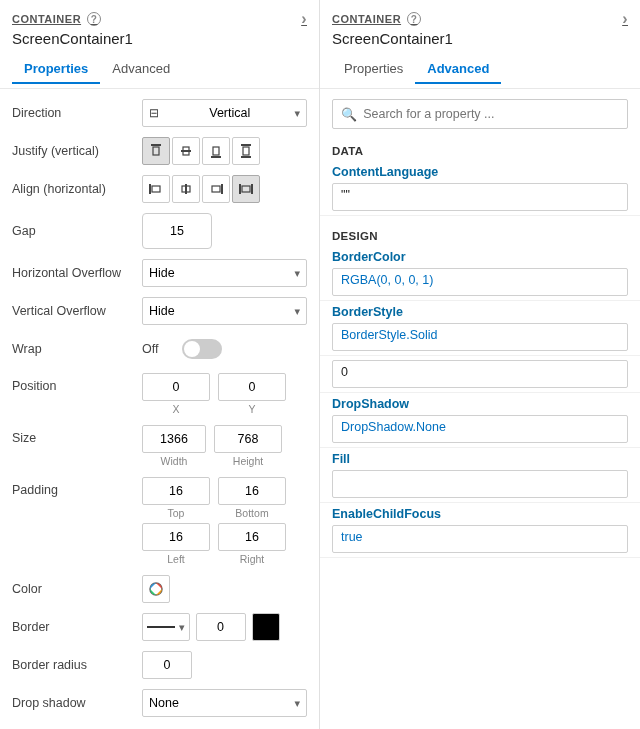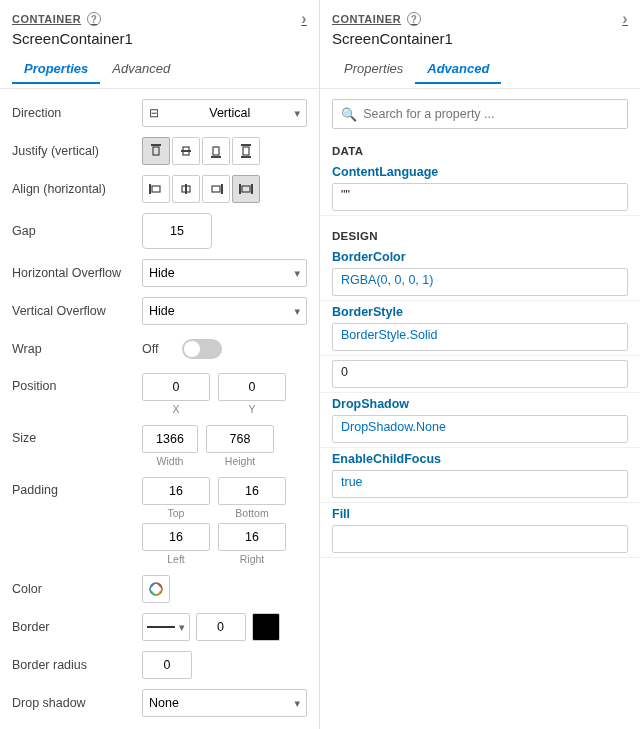--- a/index.html
+++ b/index.html
@@ -63,21 +63,20 @@
     .panel-name {
       font-size: 15px;
       font-weight: 400;
       color: #222;
       margin-bottom: 8px;
     }
 
     .panel-tabs {
       display: flex;
       gap: 0;
-      font-style: italic;
     }
 
     .panel-tab {
       padding: 6px 12px;
       font-size: 13px;
       color: #555;
       cursor: pointer;
       border-bottom: 2px solid transparent;
     }
 
@@ -519,21 +518,21 @@
           </div>
         </div>
       </div>
     </div>
 
     <div class="prop-row" style="align-items:flex-start;">
       <div class="prop-label" style="padding-top:6px;">Size</div>
       <div class="prop-control">
         <div style="display:flex; gap:8px;">
           <div class="labeled-input">
-            <input class="input-field" type="text" style="width: 56px; text-align: center;" value="1366">
+            <input class="input-field" type="text" style="width: 64px; text-align: center;" value="1366">
             <span class="sub-label">Width</span>
           </div>
           <div class="labeled-input">
             <input class="input-field" type="text" style="width: 68px; text-align: center;" value="768">
             <span class="sub-label">Height</span>
           </div>
         </div>
       </div>
     </div>
 
@@ -667,23 +666,23 @@
     <div class="prop-item">
       <div class="prop-item-value color-dark">0</div>
     </div>
 
     <div class="prop-item">
       <div class="prop-item-label">DropShadow</div>
       <div class="prop-item-value color-blue">DropShadow.None</div>
     </div>
 
     <div class="prop-item">
+      <div class="prop-item-label">Fill</div>
+      <div class="prop-item-value color-dark" style="min-height:28px;">&nbsp;</div>
+    </div>
+
+    <div class="prop-item">
       <div class="prop-item-label">EnableChildFocus</div>
       <div class="prop-item-value color-blue">true</div>
     </div>
 
-    <div class="prop-item">
-      <div class="prop-item-label">Fill</div>
-      <div class="prop-item-value color-dark" style="min-height:28px;">&nbsp;</div>
-    </div>
-
   </div>
 </div>
 
 </body></html>

